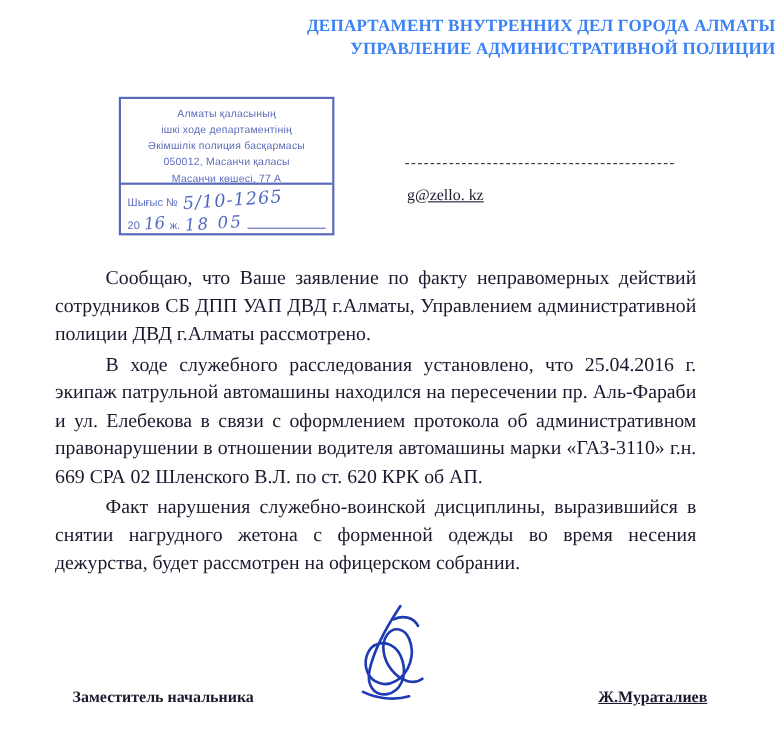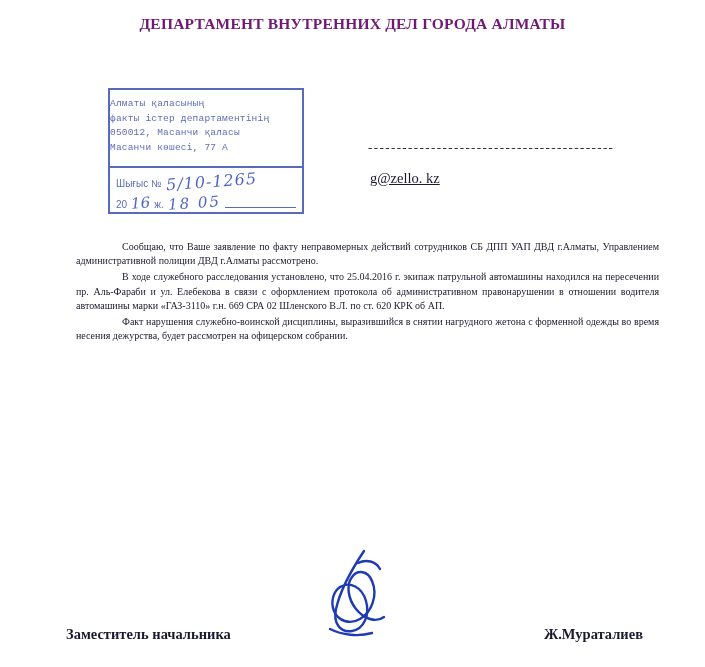--- a/index.html
+++ b/index.html
@@ -16,52 +16,52 @@
     position: relative;
   }
   .page {
     position: relative;
     width: 705px;
     height: 667px;
     box-sizing: border-box;
     padding: 0;
   }
   .header {
-    text-align: center;
+    text-align: right;
     padding-top: 14px;
     font-weight: bold;
     font-size: 15.5px;
     line-height: 1.35;
     letter-spacing: 0.2px;
-    color: #701a75;
+    color: #3b82f6;
   }
   .header-line2 {
     font-weight: bold;
     font-size: 15.5px;
   }
 
   
   .stamp {
     position: absolute;
     left: 108px;
     top: 88px;
     width: 196px;
     height: 126px;
     border: 2px solid #2b3fa8;
     box-sizing: border-box;
     color: #2b3fa8;
     font-family: "Liberation Sans", sans-serif;
     opacity: 0.78;
   }
   .stamp-lines {
+    text-align: center;
     font-size: 9.5px;
     line-height: 1.55;
     padding-top: 7px;
     letter-spacing: 0.2px;
-    font-family: Liberation Mono, monospace;
   }
   .stamp-sep {
     position: absolute;
     left: 0;
     right: 0;
     top: 76px;
     border-top: 2px solid #2b3fa8;
   }
   .stamp-bottom {
     position: absolute;
@@ -119,25 +119,25 @@
   .email {
     margin-top: 14px;
     font-size: 14.5px;
     margin-left: 2px;
     text-decoration: underline;
   }
 
   
   .body {
     position: absolute;
-    left: 76px;
+    left: 50px;
     top: 240px;
     width: 583px;
     text-align: justify;
-    font-size: 10px;
+    font-size: 18px;
     line-height: 1.42;
   }
   .body p {
     margin: 0 0 2px 0;
     text-indent: 46px;
   }
 
   
   .sig-row {
     position: absolute;
@@ -145,44 +145,46 @@
     right: 40px;
     bottom: 24px;
     display: flex;
     justify-content: space-between;
     align-items: flex-end;
     font-weight: bold;
     font-size: 14.5px;
     margin-top: 12px;
   }
   .sig-left { white-space: nowrap; }
-  .sig-right { white-space: nowrap; padding-right: 22px; }
+  .sig-right { white-space: nowrap; padding-right: 22px; text-decoration: underline; }
 
   .signature {
     position: absolute;
     left: 300px;
     bottom: 14px;
     width: 140px;
     height: 110px;
     pointer-events: none;
   }
 </style>
 </head>
 <body>
 
 <div class="page">
 
   <div class="header">
     <div>ДЕПАРТАМЕНТ ВНУТРЕННИХ ДЕЛ ГОРОДА АЛМАТЫ</div>
+    <div class="header-line2">УПРАВЛЕНИЕ АДМИНИСТРАТИВНОЙ ПОЛИЦИИ</div>
   </div>
 
   <div class="stamp">
     <div class="stamp-lines">
       <div>Алматы қаласының</div>
-      <div>факты істер департаментінің</div>
+      <div>ішкі ходе департаментінің</div>
+      <div>Әкімшілік полиция басқармасы</div>
       <div>050012, Масанчи қаласы</div>
       <div>Масанчи көшесі, 77 А</div>
     </div>
     <div class="stamp-sep"></div>
     <div class="stamp-bottom">
       <div class="stamp-row">
         <span class="lbl">Шығыс №</span>
         <span class="hand num">5/10-1265</span>
       </div>
       <div class="stamp-row">

